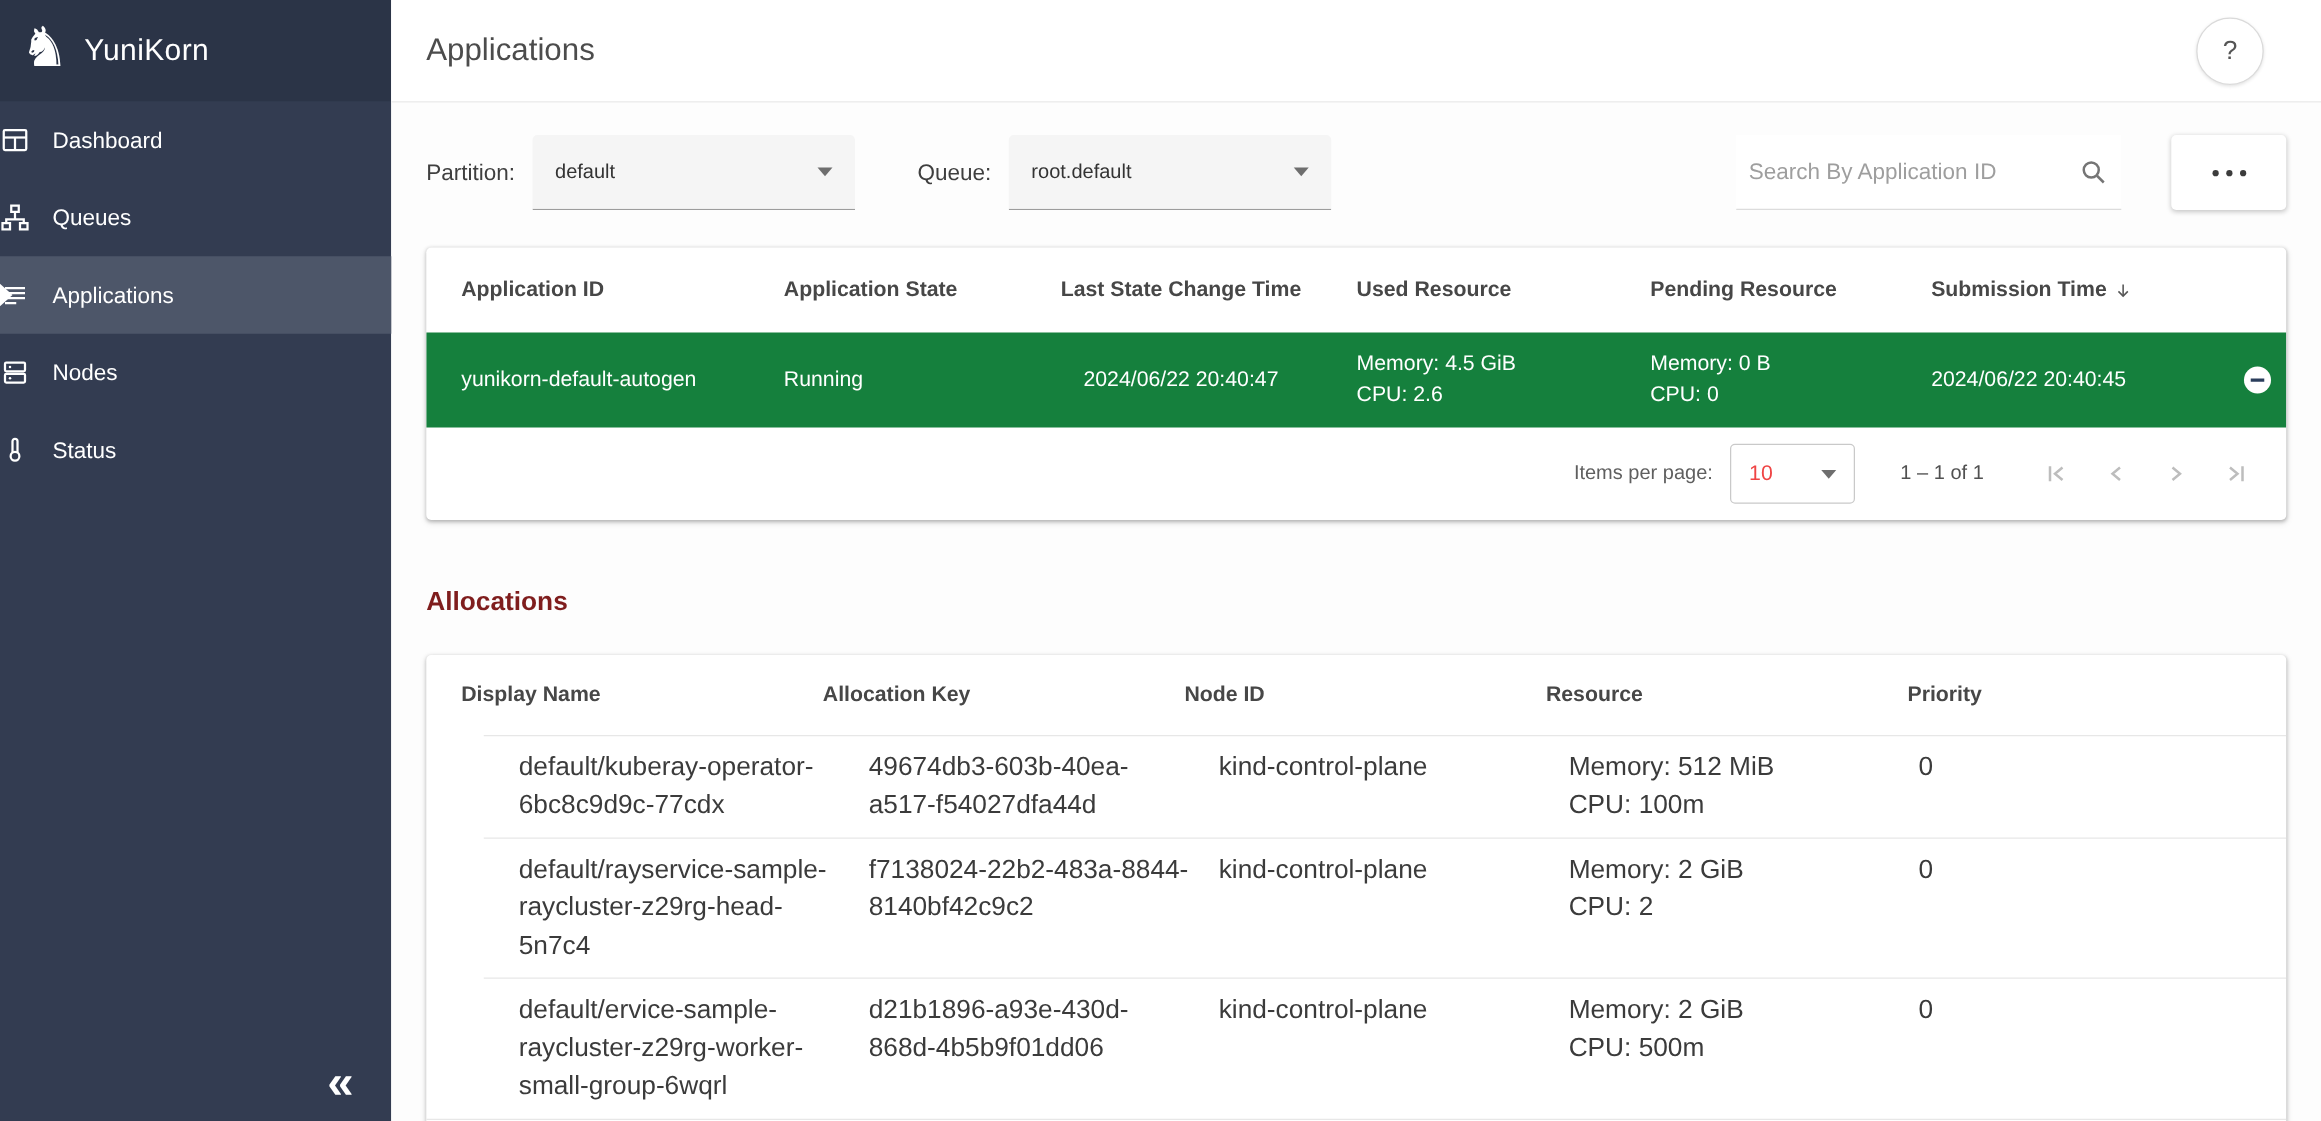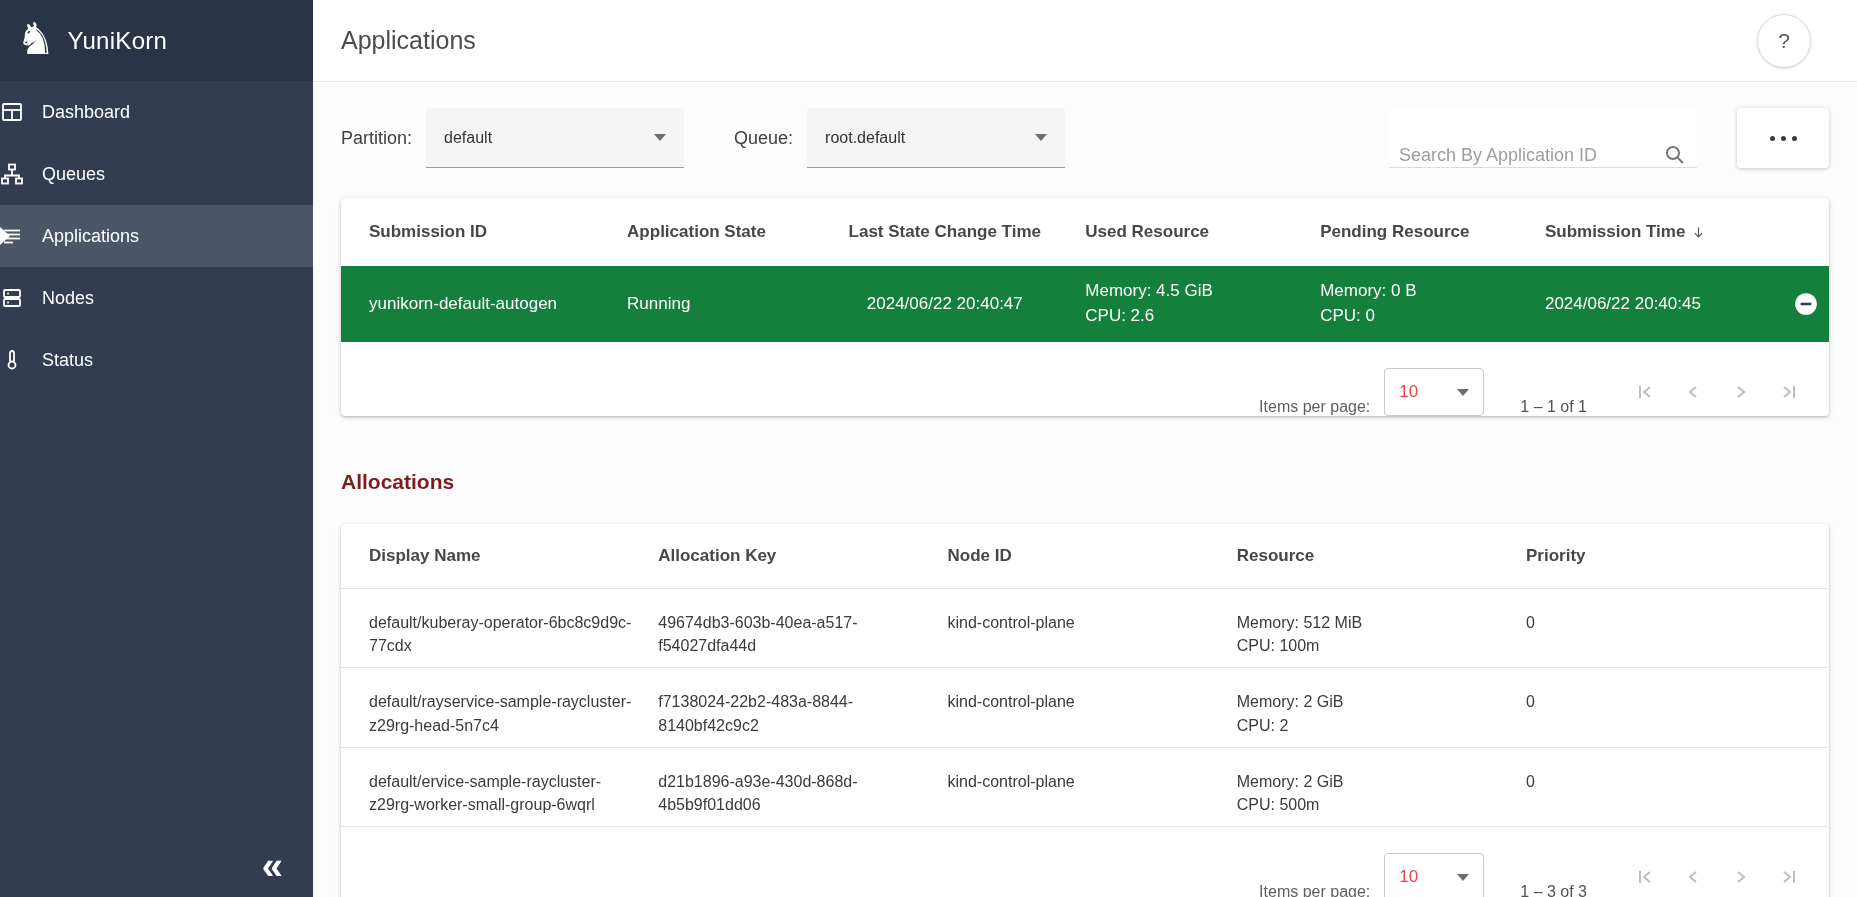--- a/index.html
+++ b/index.html
@@ -38,21 +38,21 @@
 
   
   .filters { display:flex; align-items:center; }
   .filter-label { font-size:18px; color:#3f3f3f; margin-right:14px; }
   .mat-select { width:258px; height:60px; background:#f5f5f5; border-bottom:1px solid #9c9c9c;
                 border-radius:4px 4px 0 0; display:flex; align-items:center; justify-content:space-between;
                 padding:0 18px; font-size:16px; color:#333; cursor:pointer; box-sizing:border-box; }
   .caret { width:0; height:0; border-left:6px solid transparent; border-right:6px solid transparent; border-top:7px solid #6e6e6e; }
   .gap-queue { width:50px; }
   .spacer { flex:1; }
-  .search { width:308px; height:60px; display:flex; align-items:flex-end; background:#fff;
+  .search { width:308px; height:60px; display:flex; align-items:center; background:#fff;
             border-bottom:1px solid #dcdcdc; padding:0 10px 0 8px; box-sizing:border-box; }
   .search input { border:none; outline:none; flex:1; font-size:18px; color:#333; background:transparent; font-family:inherit; }
   .search input::placeholder { color:#9e9e9e; }
   .more-btn { width:92px; height:60px; margin-left:40px; background:#fff; border:none; border-radius:4px;
               box-shadow:0 1px 4px rgba(0,0,0,.22); display:flex; align-items:center; justify-content:center;
               gap:6px; cursor:pointer; }
   .dot { width:5px; height:5px; border-radius:50%; background:#3c3c3c; }
 
   
   .card { background:#fff; border-radius:4px; box-shadow:0 1px 3px rgba(0,0,0,.22), 0 2px 6px rgba(0,0,0,.10); margin-top:30px; overflow:hidden; }
@@ -64,27 +64,27 @@
   .c-center { text-align:center; }
   .head-sort { display:inline-flex; align-items:center; gap:6px;justify-content:space-between; }
   .apps-datarow { background:#15803d; color:#fff; min-height:76px; font-size:17px; line-height:1.45; cursor:pointer; }
   .apps-datarow > div { padding-right:20px; }
   .cell-stack span { display:block; }
   .row-icon-btn { background:none; border:none; padding:0; cursor:pointer; display:flex; align-items:center; justify-content:flex-end; width:100%; }
 
   .alloc-row { display:grid; grid-template-columns:20.2% 20.2% 20.2% 20.2% 1fr;
                padding-left:28px; padding-right:28px; align-items:center; box-sizing:border-box; }
   .alloc-head { min-height:64px; font-size:17px; font-weight:bold; color:#474747; }
-  .alloc-data { font-size:16px; color:#3b3b3b; line-height:1.45; border-top:1px solid #e7e7e7; padding-top:22px; padding-bottom:10px; align-items:start; }
+  .alloc-data { font-size:21px; color:#3b3b3b; line-height:1.45; border-top:1px solid #e7e7e7; padding-top:10px; padding-bottom:10px; align-items:start;margin-left:46px; }
   .alloc-data > div { padding-right:24px; word-break:break-word; }
 
   .section-title { margin:54px 0 0; font-size:21px; font-weight:bold; color:#7f1d1d; }
 
   
-  .paginator { display:flex; align-items:flex-end; justify-content:flex-end; min-height:74px;
+  .paginator { display:flex; align-items:center; justify-content:flex-end; min-height:74px;
                padding-right:16px; color:#5f5f5f; font-size:16px; }
   .alloc-card .paginator { border-top:1px solid #e7e7e7; }
   .pp-select { width:100px; height:48px; border:1px solid #c9c9c9; border-radius:4px;
                display:flex; align-items:center; justify-content:space-between; padding:0 14px;
                margin:0 36px 0 14px; font-size:17px; color:#ef4444; cursor:pointer; box-sizing:border-box; }
   .pp-range { margin-right:34px; color:#515151; }
   .pg-btn { width:48px; height:48px; background:none; border:none; display:flex; align-items:center; justify-content:center; cursor:default; }
 </style>
 </head>
 <body>
@@ -184,21 +184,21 @@
         </div>
         <button class="more-btn">
           <span class="dot"></span>
           <span class="dot"></span>
           <span class="dot"></span>
         </button>
       </div>
 
       <div class="card apps-card">
         <div class="apps-row apps-head">
-          <div>Submission ID</div>
+          <div>Application ID</div>
           <div>Application State</div>
           <div class="c-center">Last State Change Time</div>
           <div>Used Resource</div>
           <div>Pending Resource</div>
           <div>
             <span class="head-sort">
               <span>Submission Time</span>
               <svg width="15" height="15" viewBox="0 0 24 24" fill="none" stroke="#565656" stroke-width="2">
                 <path d="M12 4v14"></path>
                   <path d="M6 13l6 6 6-6"></path>

